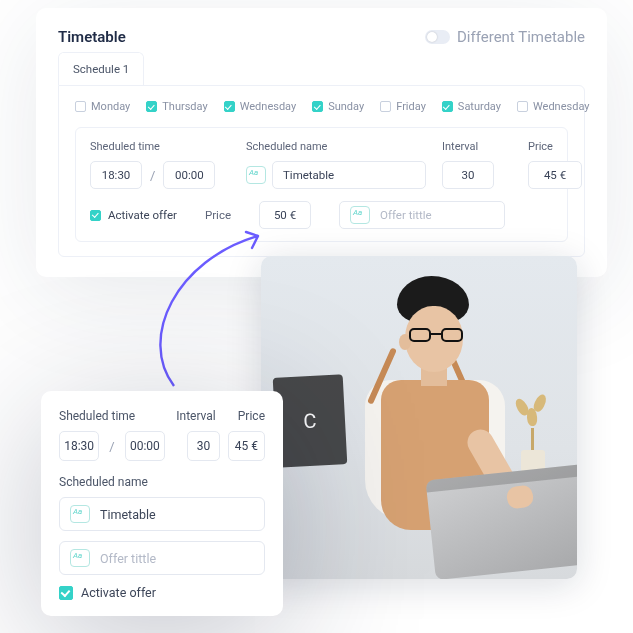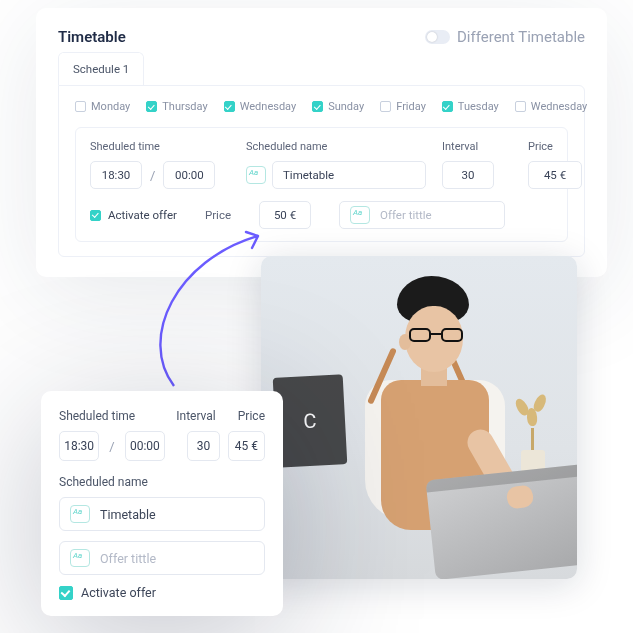--- a/index.html
+++ b/index.html
@@ -124,21 +124,21 @@
       <label class="day">
           <span class="cb on"></span>
           <span>Sunday</span>
         </label>
       <label class="day">
           <span class="cb"></span>
           <span>Friday</span>
         </label>
       <label class="day">
           <span class="cb on"></span>
-          <span>Tuesday</span>
+          <span>Saturday</span>
         </label>
       <label class="day">
           <span class="cb"></span>
           <span>Wednesday</span>
         </label>
     </div>
 
     <div class="grid-top">
       <div class="labels">
         <span>Sheduled time</span>

